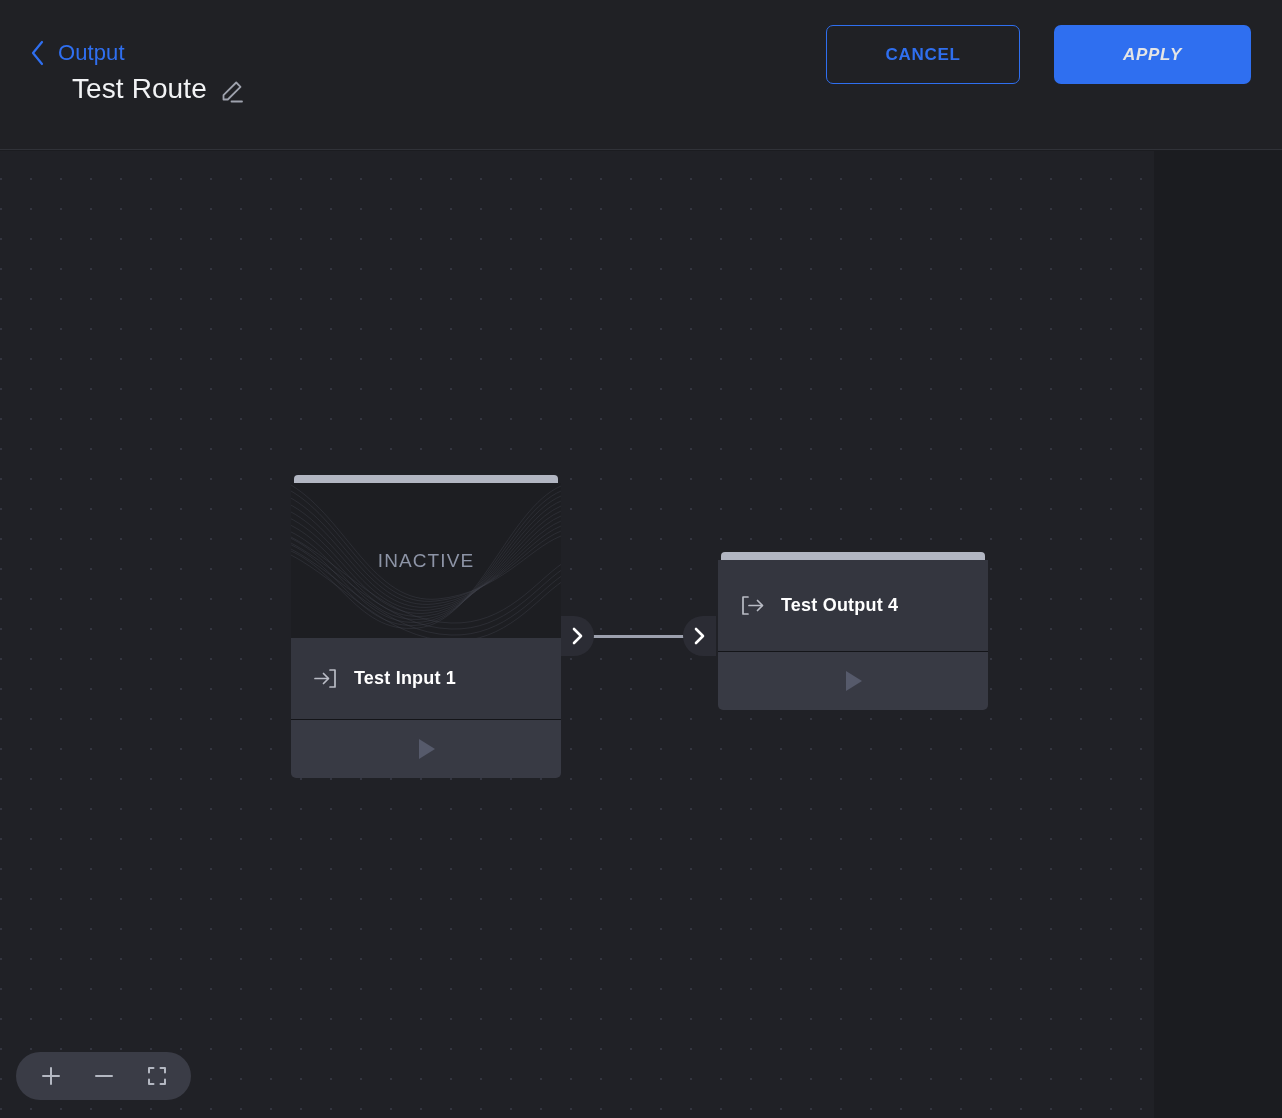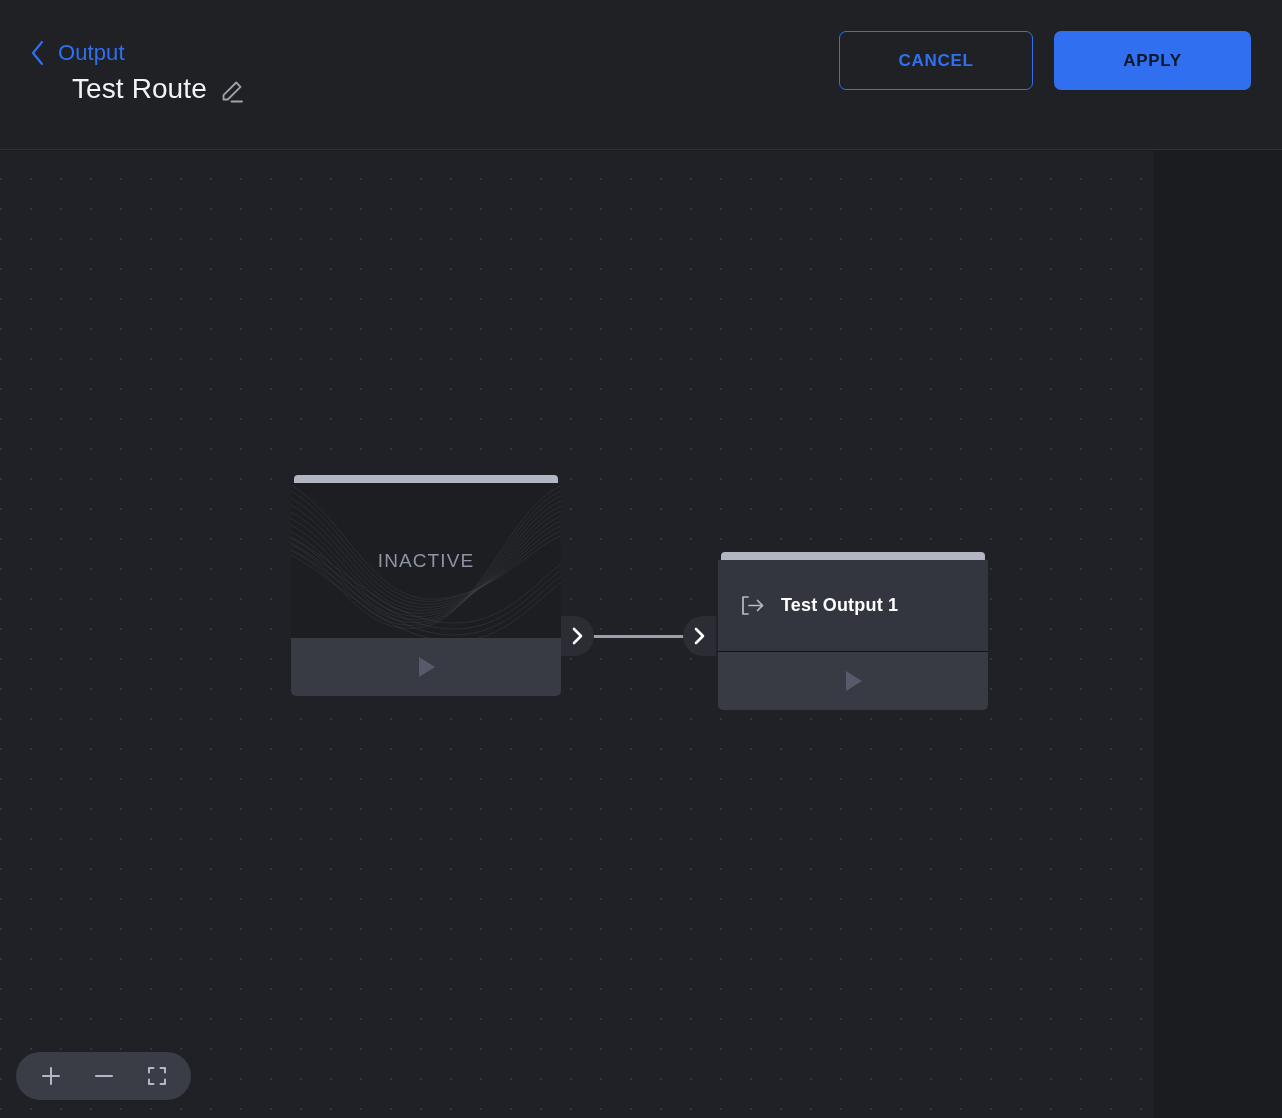--- a/index.html
+++ b/index.html
@@ -66,24 +66,24 @@
   .edit-icon {
     width: 28px;
     height: 28px;
     cursor: pointer;
     display: block;
     margin-top: 4px;
   }
 
   .header-actions {
     position: absolute;
-    top: 31px;
+    top: 25px;
     right: 31px;
     display: flex;
-    gap: 21px;
+    gap: 34px;
   }
   .btn {
     height: 59px;
     border-radius: 7px;
     font-size: 17px;
     font-weight: 700;
     letter-spacing: 0.7px;
     cursor: pointer;
     display: flex;
     align-items: center;
@@ -93,21 +93,22 @@
   }
   .btn-cancel {
     width: 194px;
     background: transparent;
     border: 1px solid #2f6ff0;
     color: #2f6ff0;
   }
   .btn-apply {
     width: 197px;
     background: #2f6ff0;
-    color: #0f172a;
+    color: #e5e5e5;
+    font-style: italic;
   }
 
   
   .canvas {
     position: absolute;
     top: 151px; left: 0;
     width: 1154px;
     height: 967px;
     background-color: #202126;
     background-image: radial-gradient(#333540 1.4px, transparent 1.5px);
@@ -307,20 +308,30 @@
             <path d="M-18,62 C46,76 62,152 127,145 C187,139 217,26 270,3"></path>
             <path d="M0,66 C50,92 95,150 160,152 C215,154 245,110 272,92"></path>
             <path d="M0,72 C50,98 95,156 160,158 C215,160 245,116 272,98"></path>
             <path d="M0,60 C50,86 95,144 160,146 C215,148 245,104 272,86"></path>
             <path d="M0,54 C50,80 95,138 160,140 C215,142 245,98 272,80"></path>
           </g>
         </svg>
         <span class="preview-status">INACTIVE</span>
       </div>
 
+      <div class="node-label-row with-divider">
+        <span>
+          <svg class="node-io-icon" viewBox="0 0 25 25" fill="none">
+            <path d="M2 12.5 H15" stroke="#b9bcc5" stroke-width="1.7" stroke-linecap="round"></path>
+            <path d="M10.5 7.5 L15.5 12.5 L10.5 17.5" stroke="#b9bcc5" stroke-width="1.7" stroke-linecap="round" stroke-linejoin="round"></path>
+            <path d="M17 4 H22 V21 H17" stroke="#b9bcc5" stroke-width="1.7" stroke-linecap="round" stroke-linejoin="round"></path>
+          </svg>
+        </span>
+        <span class="node-label">Test Input 1</span>
+      </div>
 
       <div class="node-footer">
         <span>
           <svg class="play-icon" viewBox="0 0 26 26">
             <path d="M6 3 L22 13 L6 23 Z" fill="#565a6b"></path>
           </svg>
         </span>
       </div>
     </div>
 
@@ -328,21 +339,21 @@
       <div class="node-topbar"></div>
 
       <div class="node-label-row with-divider" style="height:92px;">
         <span>
           <svg class="node-io-icon" viewBox="0 0 25 25" fill="none">
             <path d="M9 12.5 H22" stroke="#b9bcc5" stroke-width="1.7" stroke-linecap="round"></path>
             <path d="M17.5 7.5 L22.5 12.5 L17.5 17.5" stroke="#b9bcc5" stroke-width="1.7" stroke-linecap="round" stroke-linejoin="round"></path>
             <path d="M8 4 H3 V21 H8" stroke="#b9bcc5" stroke-width="1.7" stroke-linecap="round" stroke-linejoin="round"></path>
           </svg>
         </span>
-        <span class="node-label">Test Output 1</span>
+        <span class="node-label">Test Output 4</span>
       </div>
 
       <div class="node-footer">
         <span>
           <svg class="play-icon" viewBox="0 0 26 26">
             <path d="M6 3 L22 13 L6 23 Z" fill="#565a6b"></path>
           </svg>
         </span>
       </div>
     </div>

